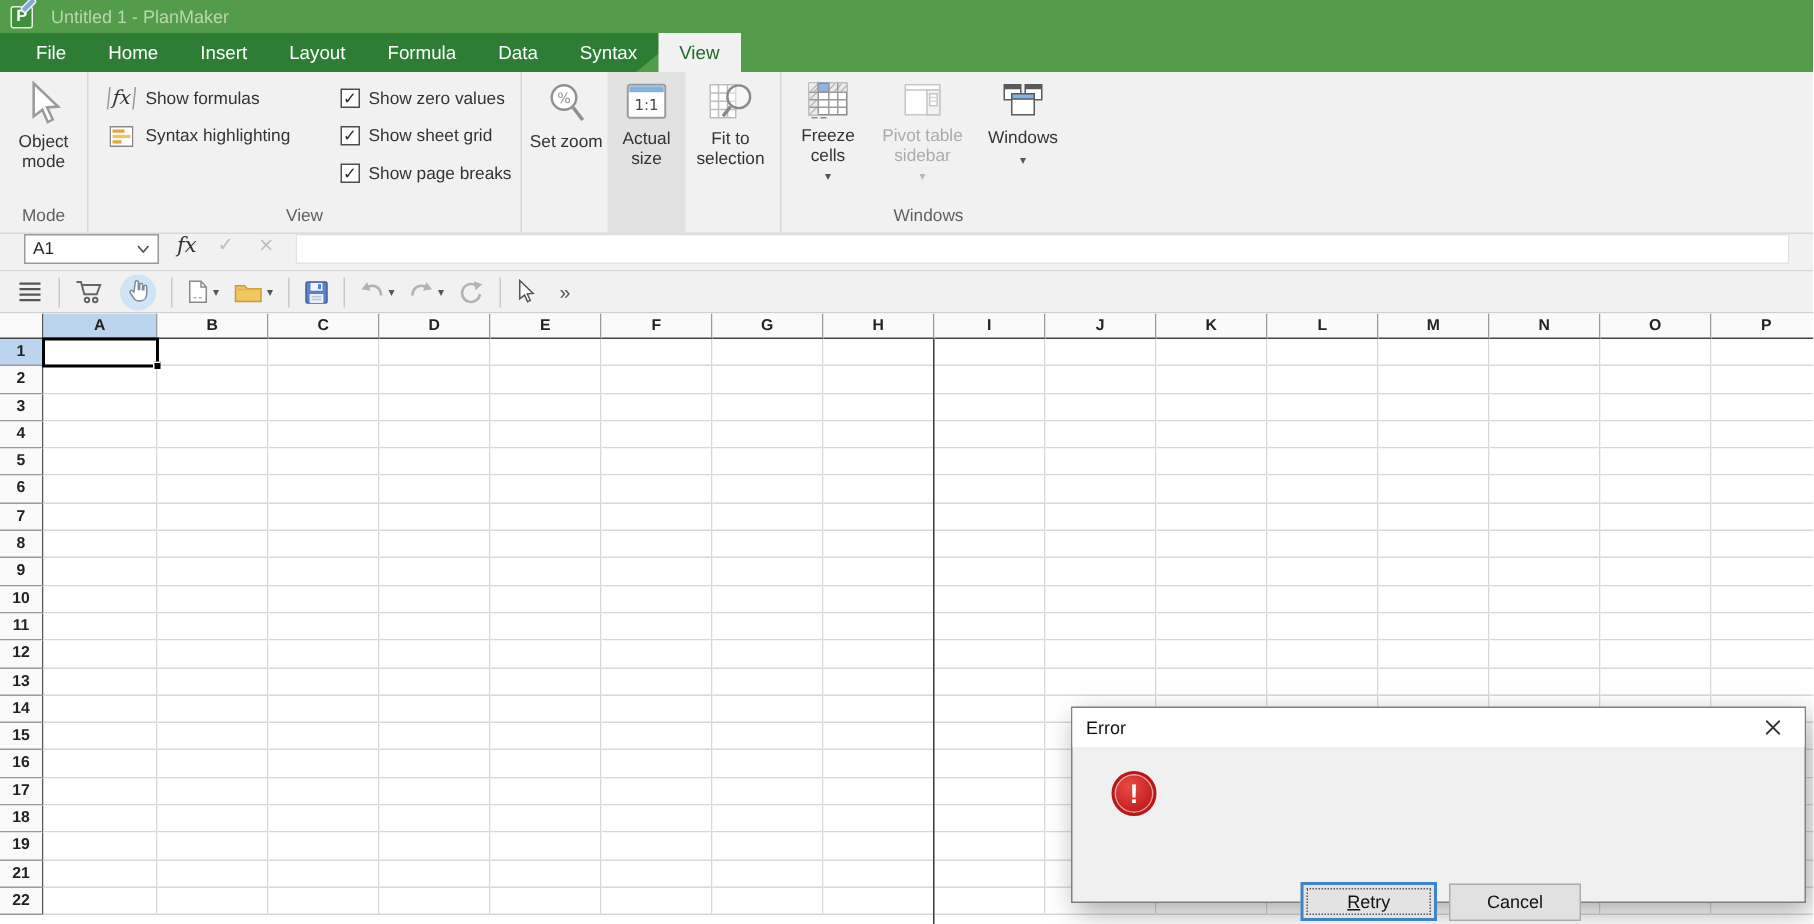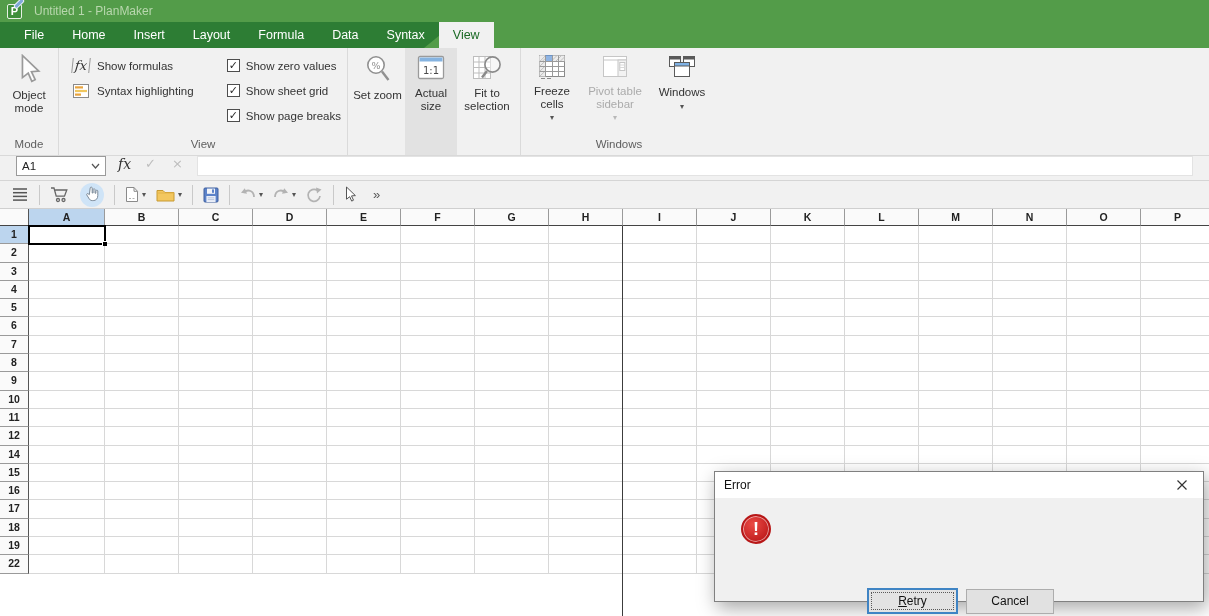--- a/index.html
+++ b/index.html
@@ -650,20 +650,39 @@
         <div class="cell" style="width: 74px;"></div>
         <div class="cell" style="width: 74px;"></div>
         <div class="cell" style="width: 74px;"></div>
         <div class="cell" style="width: 74px;"></div>
         <div class="cell" style="width: 74px;"></div>
         <div class="cell" style="width: 74px;"></div>
         <div class="cell" style="width: 74px;"></div>
         <div class="cell" style="width: 74px;"></div>
       </div>
       <div class="grid-row">
+        <div class="row-h">13</div>
+        <div class="cell" style="width: 76px;"></div>
+        <div class="cell" style="width: 74px;"></div>
+        <div class="cell" style="width: 74px;"></div>
+        <div class="cell" style="width: 74px;"></div>
+        <div class="cell" style="width: 74px;"></div>
+        <div class="cell" style="width: 74px;"></div>
+        <div class="cell" style="width: 74px;"></div>
+        <div class="cell" style="width: 74px;"></div>
+        <div class="cell" style="width: 74px;"></div>
+        <div class="cell" style="width: 74px;"></div>
+        <div class="cell" style="width: 74px;"></div>
+        <div class="cell" style="width: 74px;"></div>
+        <div class="cell" style="width: 74px;"></div>
+        <div class="cell" style="width: 74px;"></div>
+        <div class="cell" style="width: 74px;"></div>
+        <div class="cell" style="width: 74px;"></div>
+      </div>
+      <div class="grid-row">
         <div class="row-h">14</div>
         <div class="cell" style="width: 76px;"></div>
         <div class="cell" style="width: 74px;"></div>
         <div class="cell" style="width: 74px;"></div>
         <div class="cell" style="width: 74px;"></div>
         <div class="cell" style="width: 74px;"></div>
         <div class="cell" style="width: 74px;"></div>
         <div class="cell" style="width: 74px;"></div>
         <div class="cell" style="width: 74px;"></div>
         <div class="cell" style="width: 74px;"></div>
@@ -746,20 +765,39 @@
         <div class="cell" style="width: 74px;"></div>
         <div class="cell" style="width: 74px;"></div>
         <div class="cell" style="width: 74px;"></div>
         <div class="cell" style="width: 74px;"></div>
         <div class="cell" style="width: 74px;"></div>
         <div class="cell" style="width: 74px;"></div>
         <div class="cell" style="width: 74px;"></div>
       </div>
       <div class="grid-row">
         <div class="row-h">19</div>
+        <div class="cell" style="width: 76px;"></div>
+        <div class="cell" style="width: 74px;"></div>
+        <div class="cell" style="width: 74px;"></div>
+        <div class="cell" style="width: 74px;"></div>
+        <div class="cell" style="width: 74px;"></div>
+        <div class="cell" style="width: 74px;"></div>
+        <div class="cell" style="width: 74px;"></div>
+        <div class="cell" style="width: 74px;"></div>
+        <div class="cell" style="width: 74px;"></div>
+        <div class="cell" style="width: 74px;"></div>
+        <div class="cell" style="width: 74px;"></div>
+        <div class="cell" style="width: 74px;"></div>
+        <div class="cell" style="width: 74px;"></div>
+        <div class="cell" style="width: 74px;"></div>
+        <div class="cell" style="width: 74px;"></div>
+        <div class="cell" style="width: 74px;"></div>
+      </div>
+      <div class="grid-row">
+        <div class="row-h">21</div>
         <div class="cell" style="width: 76px;"></div>
         <div class="cell" style="width: 74px;"></div>
         <div class="cell" style="width: 74px;"></div>
         <div class="cell" style="width: 74px;"></div>
         <div class="cell" style="width: 74px;"></div>
         <div class="cell" style="width: 74px;"></div>
         <div class="cell" style="width: 74px;"></div>
         <div class="cell" style="width: 74px;"></div>
         <div class="cell" style="width: 74px;"></div>
         <div class="cell" style="width: 74px;"></div>

